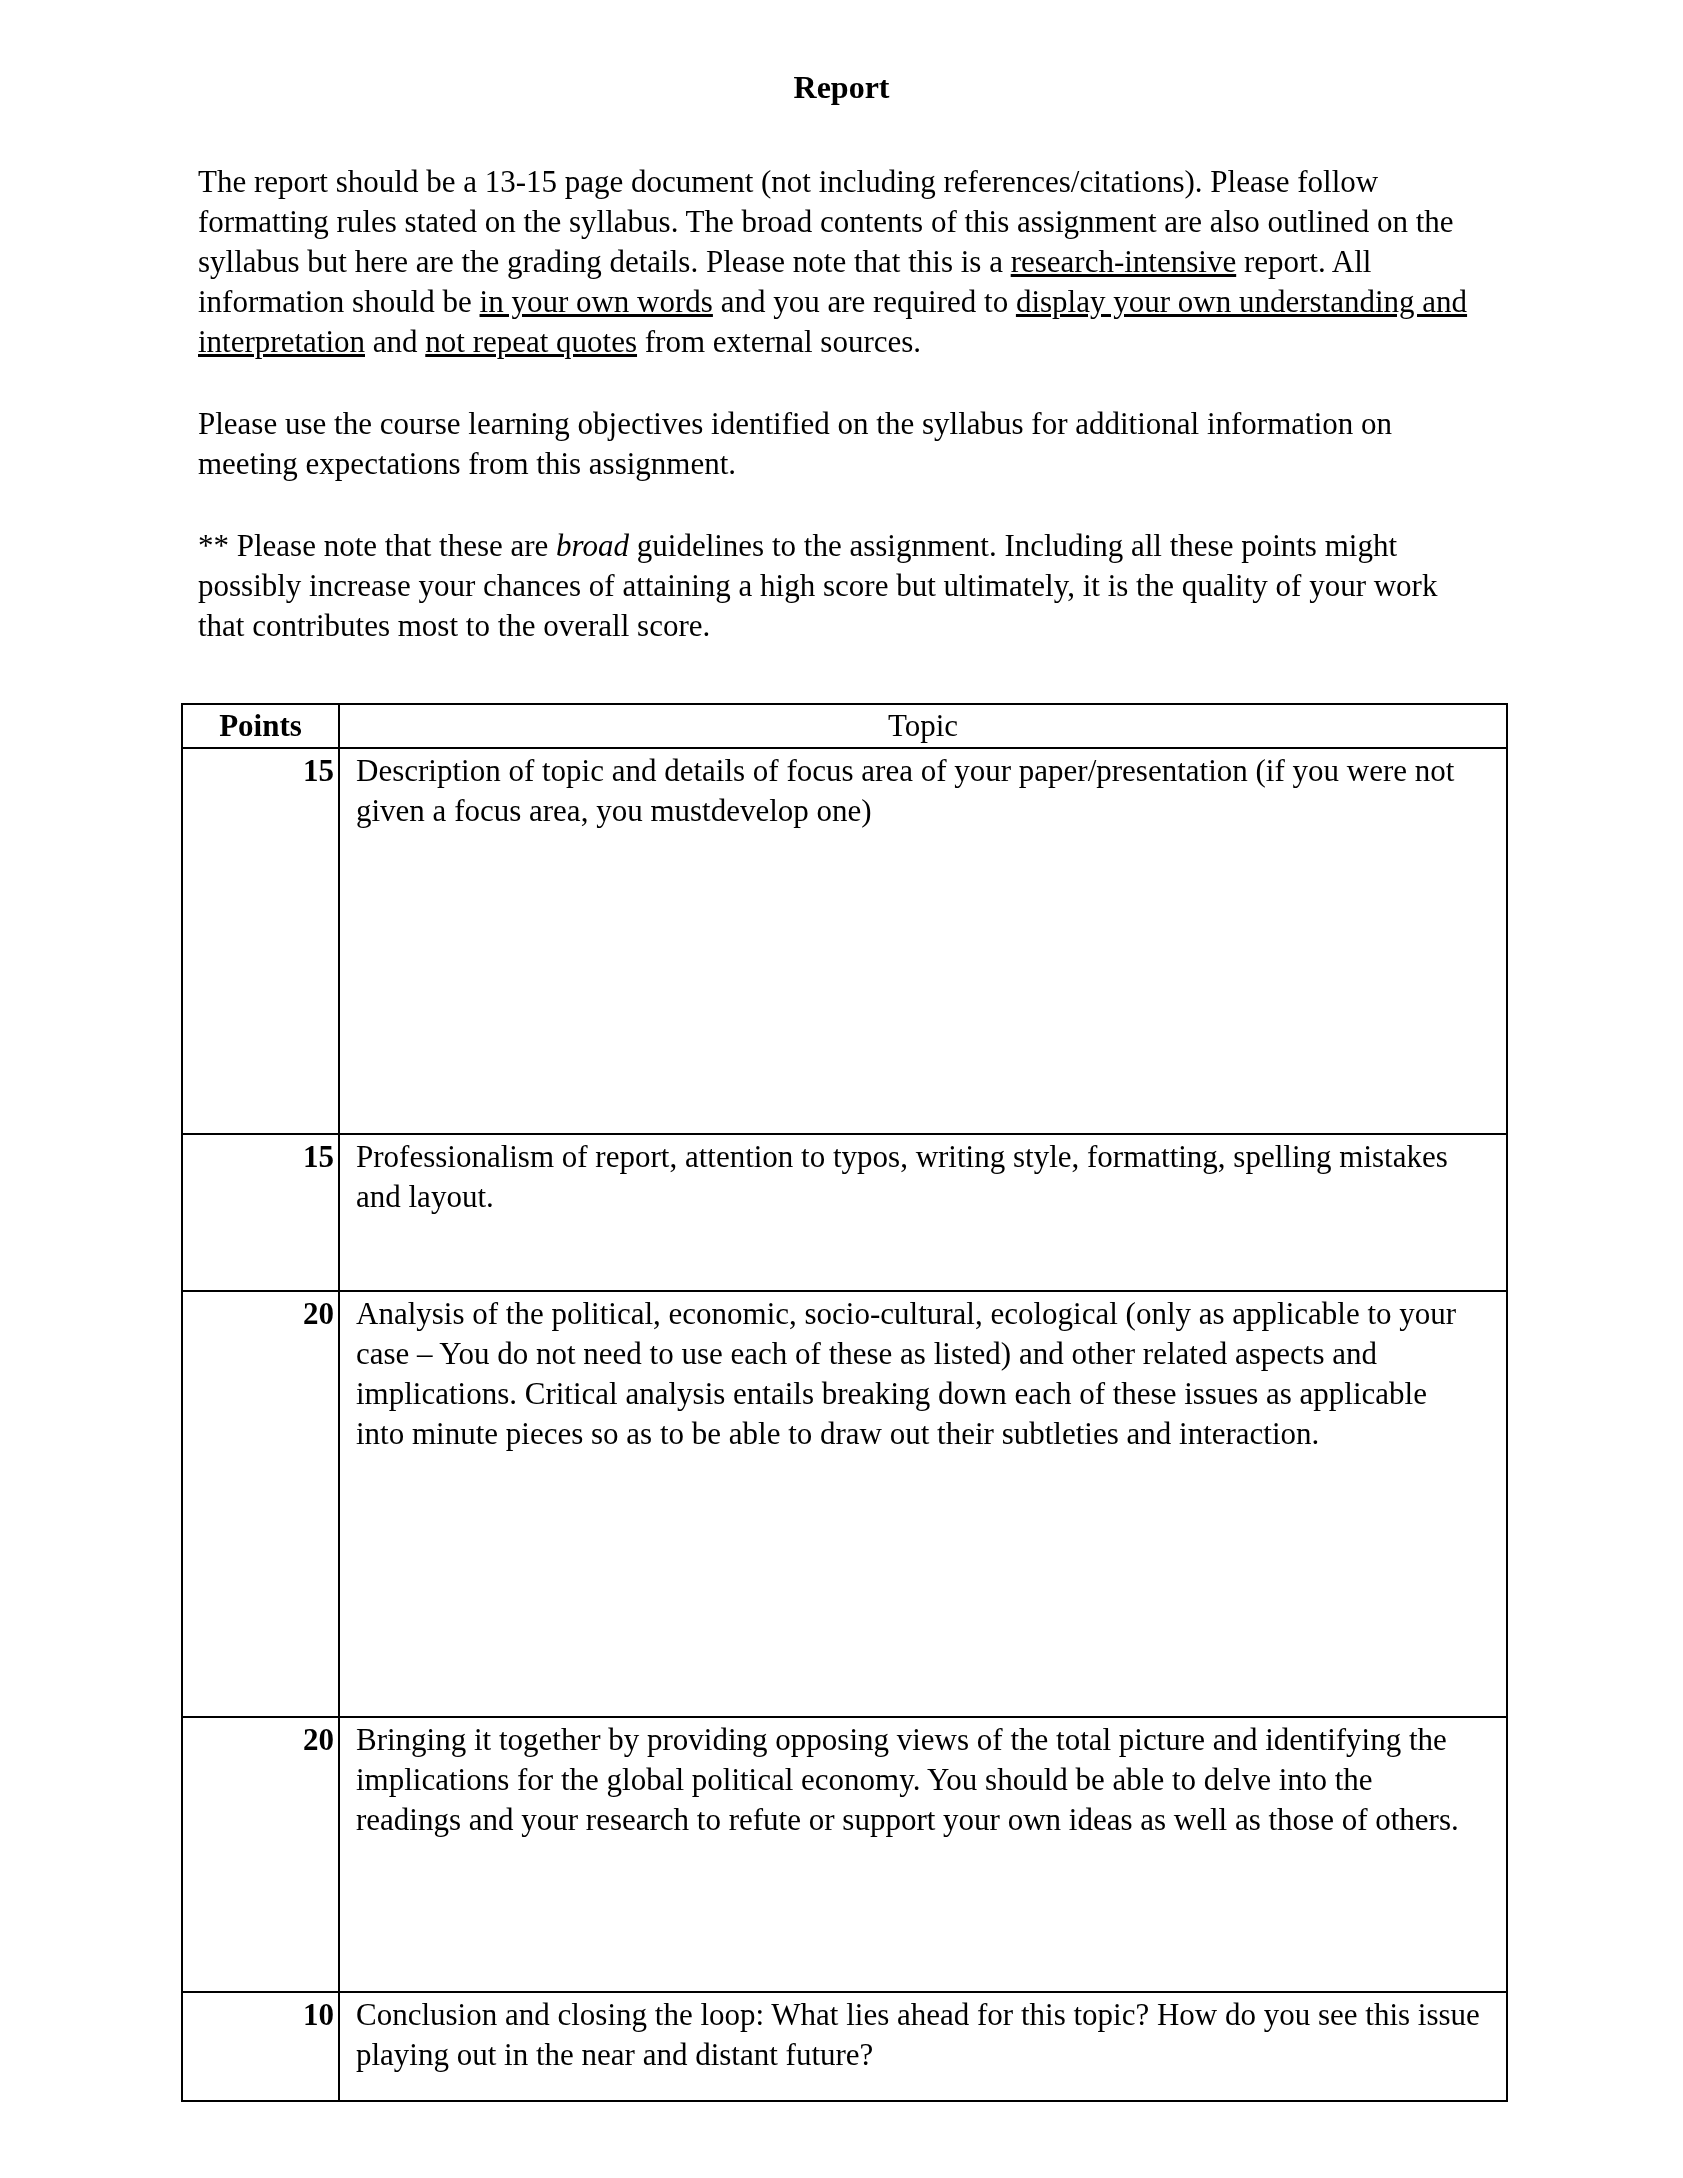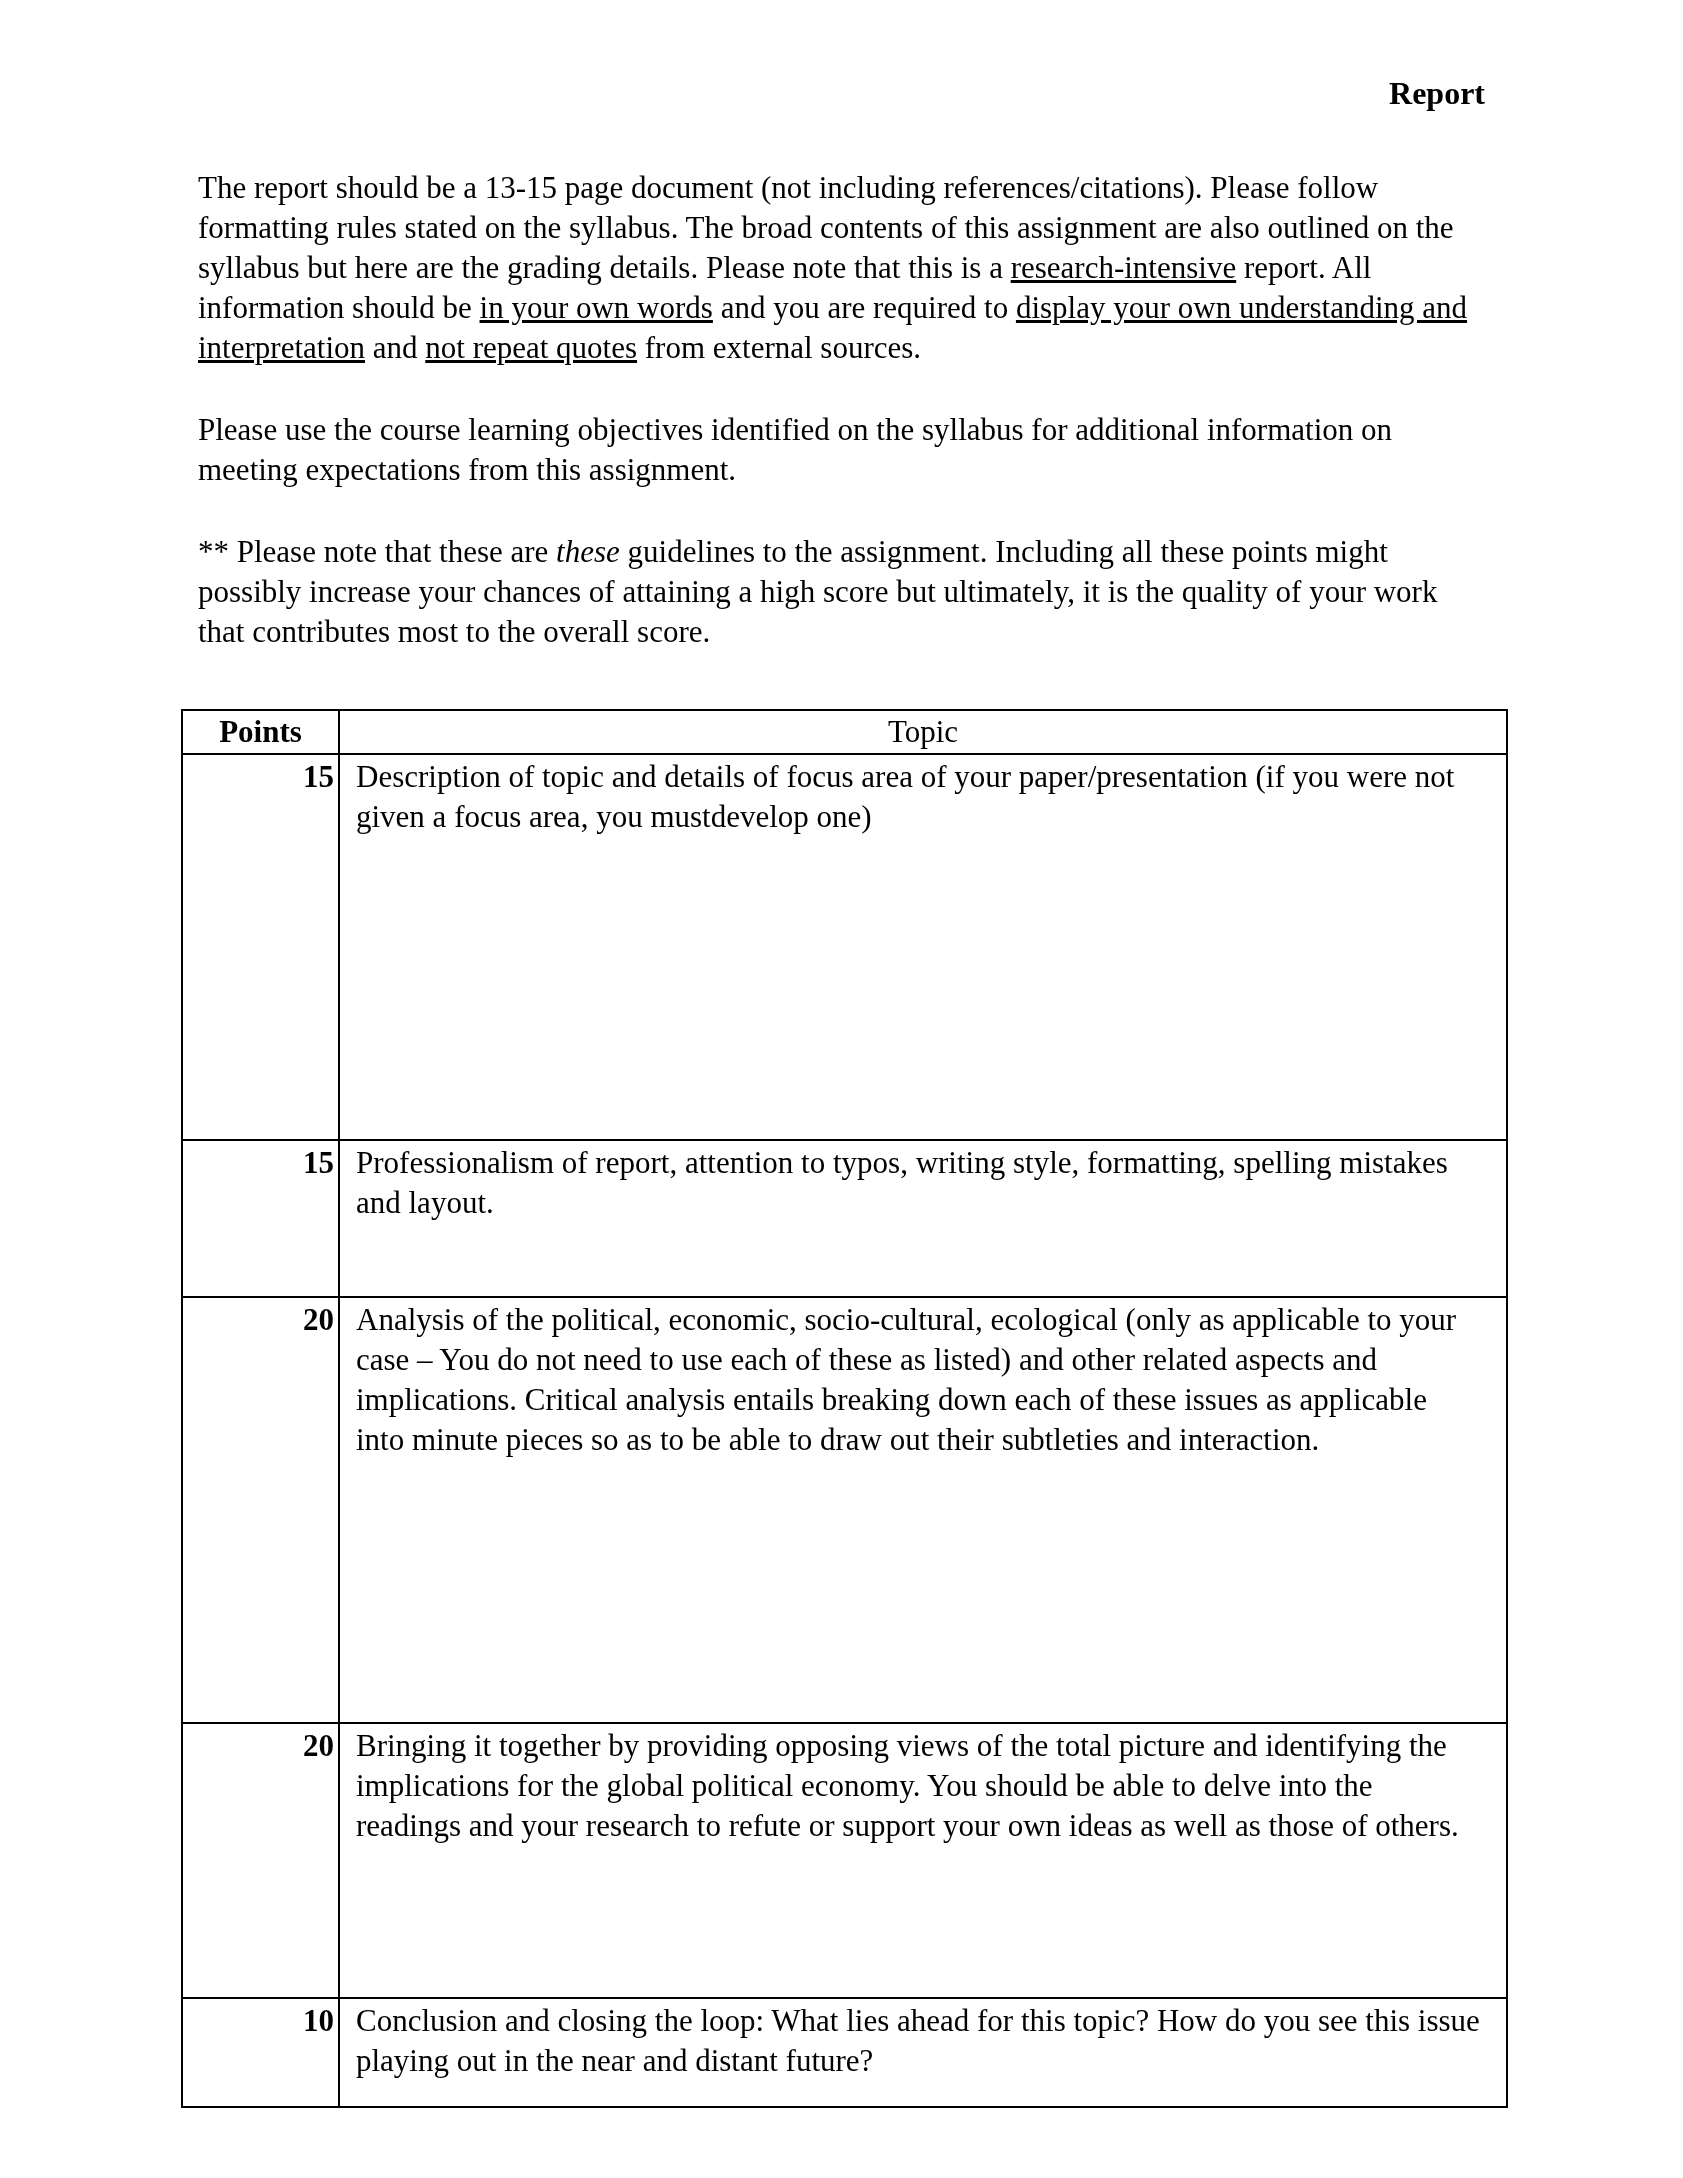--- a/index.html
+++ b/index.html
@@ -16,24 +16,24 @@
     line-height: 40px;
     color: #000000;
   }
   .page {
     box-sizing: border-box;
     width: 1683px;
     height: 2178px;
     padding: 57px 198px 0 198px;
   }
   .doc-title {
-    text-align: right;
+    text-align: center;
     font-weight: bold;
     font-size: 32px;
-    margin: 16px 0 55px 0;
+    margin: 10px 0 55px 0;
   }
   .para {
     margin: 0 0 42px 0;
     width: 1287px;
   }
   .run-underline { text-decoration: underline; }
   .run-italic { font-style: italic; }
   .run-bold { font-weight: normal; }
 
   table.grading {
@@ -76,21 +76,21 @@
 
 <div class="page">
 
   <h1 class="doc-title">Report</h1>
 
   <p class="para"><span>The report should be a 13-15 page document (not including references/citations). Please follow formatting rules stated on the syllabus. The broad contents of this assignment are also outlined on the syllabus but here are the grading details. Please note that this is a </span><span class="run-underline">research-intensive</span><span> report. All information should be </span><span class="run-underline">in your own words</span><span> and you are required to </span><span class="run-underline">display your own understanding and interpretation</span><span> and </span><span class="run-underline">not repeat quotes</span><span> from external sources.</span></p>
 
 
   <p class="para"><span>Please use the course learning objectives identified on the syllabus for additional information on meeting expectations from this assignment.</span></p>
 
-  <p class="para"><span>** Please note that these are </span><span class="run-italic">these</span><span> guidelines to the assignment. Including all these points might possibly increase your chances of attaining a high score but ultimately, it is the quality of your work that contributes most to the overall score.</span></p>
+  <p class="para"><span>** Please note that these are </span><span class="run-italic">broad</span><span> guidelines to the assignment. Including all these points might possibly increase your chances of attaining a high score but ultimately, it is the quality of your work that contributes most to the overall score.</span></p>
 
   <table class="grading">
     <tbody>
         <tr>
       <th class="points-h" style="height:36px;">Points</th>
       <th class="topic-h">Topic</th>
     </tr>
     <tr>
       <td class="points-c" style="height:380px;">15</td>
       <td class="topic-c"><span>Description of topic and details of focus area of your paper/presentation (if you were not given a focus area, you mustdevelop one)</span></td>

